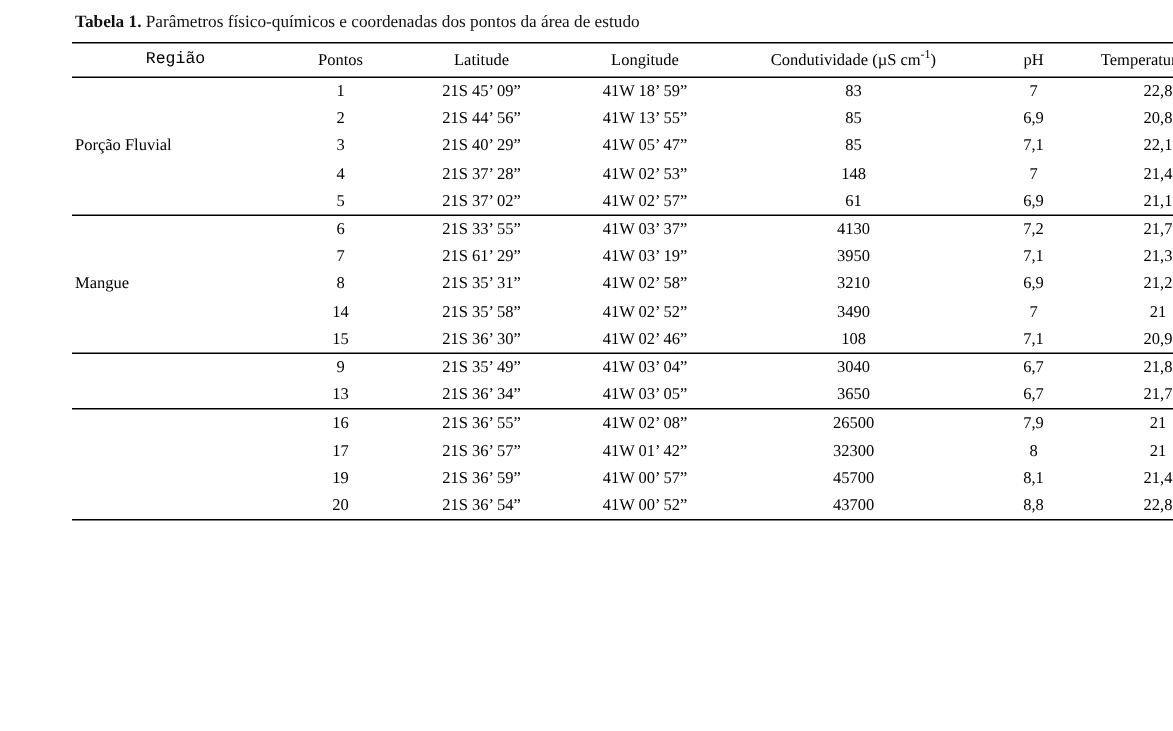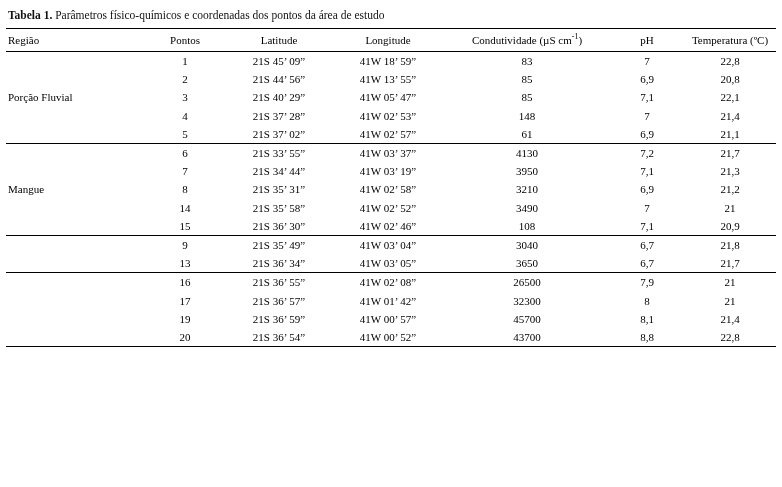--- a/index.html
+++ b/index.html
@@ -13,20 +13,21 @@
     font-family: "Liberation Serif", serif;
     color: #000000;
     overflow: hidden;
   }
   .page {
     position: relative;
     width: 622px;
     height: 487px;
     box-sizing: border-box;
     padding: 8px 6px 0 6px;
+    margin-left: 42px;
   }
   .caption {
     font-size: 11.5px;
     line-height: 14px;
     margin: 0 0 6px 2px;
     color: #111;
   }
   .caption .lbl {
     font-weight: bold;
   }
@@ -47,22 +48,23 @@
   thead th {
     font-weight: normal;
     font-size: 11px;
     padding: 5px 2px 5px 2px;
     border-top: 1.3px solid #000;
     border-bottom: 1px solid #000;
     text-align: center;
     vertical-align: middle;
   }
   thead th.left {
-    text-align: left;
+    text-align: center;
     padding-left: 2px;
+    font-family: Liberation Mono, monospace;
   }
   tbody td {
     padding: 3.1px 2px;
     text-align: center;
     vertical-align: middle;
     font-size: 11px;
   }
   tbody td.regiao {
     text-align: left;
     padding-left: 2px;
@@ -157,21 +159,21 @@
           <td>6</td>
           <td>21S 33’ 55”</td>
           <td>41W 03’ 37”</td>
           <td>4130</td>
           <td>7,2</td>
           <td>21,7</td>
         </tr>
         <tr>
           <td class="regiao"></td>
           <td>7</td>
-          <td>21S 34’ 44”</td>
+          <td>21S 61’ 29”</td>
           <td>41W 03’ 19”</td>
           <td>3950</td>
           <td>7,1</td>
           <td>21,3</td>
         </tr>
         <tr>
           <td class="regiao">Mangue</td>
           <td>8</td>
           <td>21S 35’ 31”</td>
           <td>41W 02’ 58”</td>

